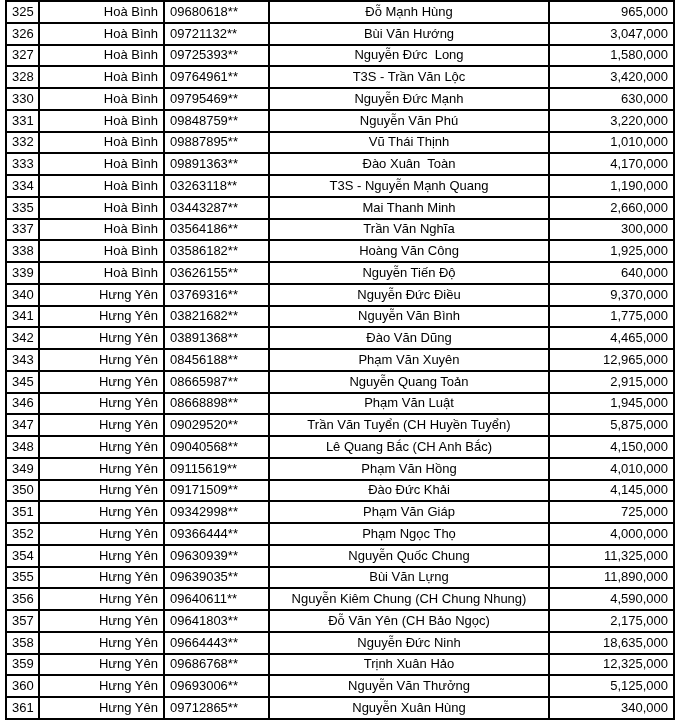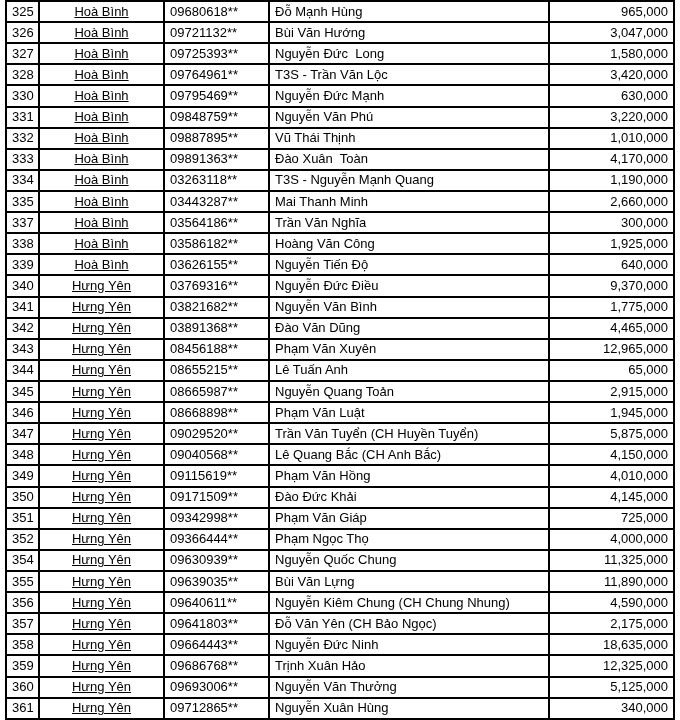--- a/index.html
+++ b/index.html
@@ -37,23 +37,23 @@
     overflow: hidden;
     white-space: pre;
     vertical-align: middle;
   }
   col.c-stt      { width: 33px;  }
   col.c-province { width: 125px; }
   col.c-phone    { width: 105px; }
   col.c-name     { width: 280px; }
   col.c-amount   { width: 125px; }
   td.cell-stt      { text-align: center; padding: 0 2px; }
-  td.cell-province { text-align: center; text-decoration: underline; }
+  td.cell-province { text-align: right; }
   td.cell-phone    { text-align: left; border-radius: 8px; }
-  td.cell-name     { text-align: left; padding-left: 4px; margin-left: 42px; }
+  td.cell-name     { text-align: center; padding-left: 4px; margin-left: 42px; }
   td.cell-amount   { text-align: right; padding-right: 5px; }
 </style>
 </head>
 <body>
 
 <div class="sheet">
   <table class="grid">
     <colgroup>
       <col class="c-stt">
       <col class="c-province">
@@ -175,27 +175,20 @@
     <td class="cell-amount">4,465,000</td>
   </tr>
         <tr>
     <td class="cell-stt">343</td>
     <td class="cell-province">Hưng Yên</td>
     <td class="cell-phone">08456188**</td>
     <td class="cell-name">Phạm Văn Xuyên</td>
     <td class="cell-amount">12,965,000</td>
   </tr>
         <tr>
-    <td class="cell-stt">344</td>
-    <td class="cell-province">Hưng Yên</td>
-    <td class="cell-phone">08655215**</td>
-    <td class="cell-name">Lê Tuấn Anh</td>
-    <td class="cell-amount">65,000</td>
-  </tr>
-        <tr>
     <td class="cell-stt">345</td>
     <td class="cell-province">Hưng Yên</td>
     <td class="cell-phone">08665987**</td>
     <td class="cell-name">Nguyễn Quang Toản</td>
     <td class="cell-amount">2,915,000</td>
   </tr>
         <tr>
     <td class="cell-stt">346</td>
     <td class="cell-province">Hưng Yên</td>
     <td class="cell-phone">08668898**</td>

